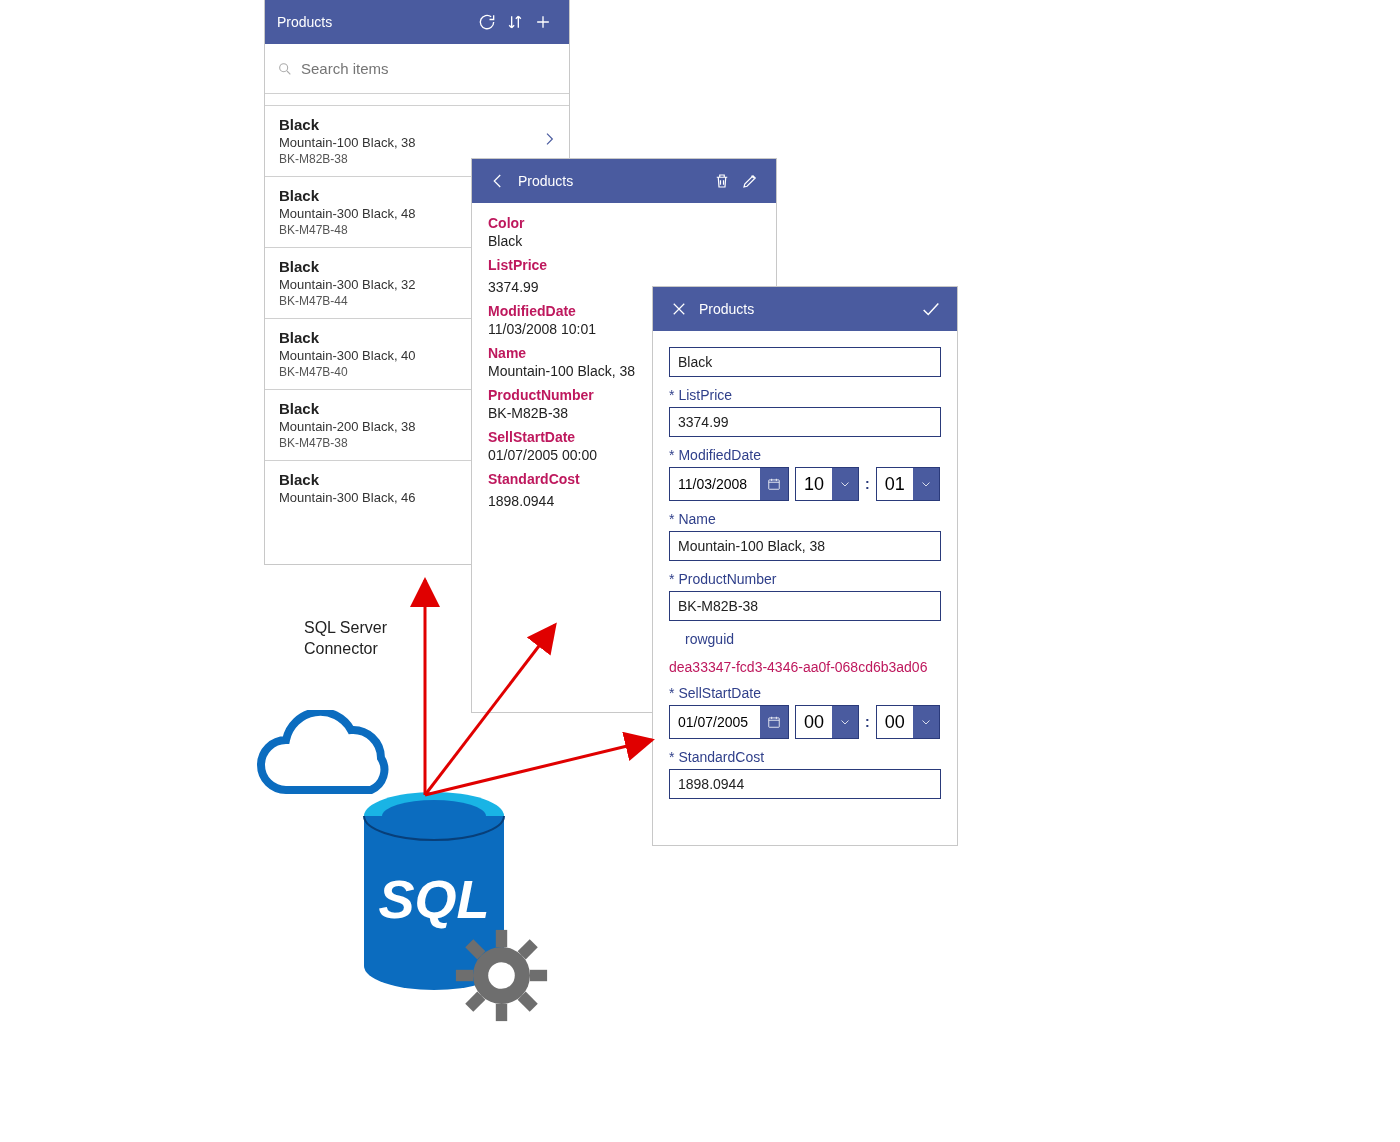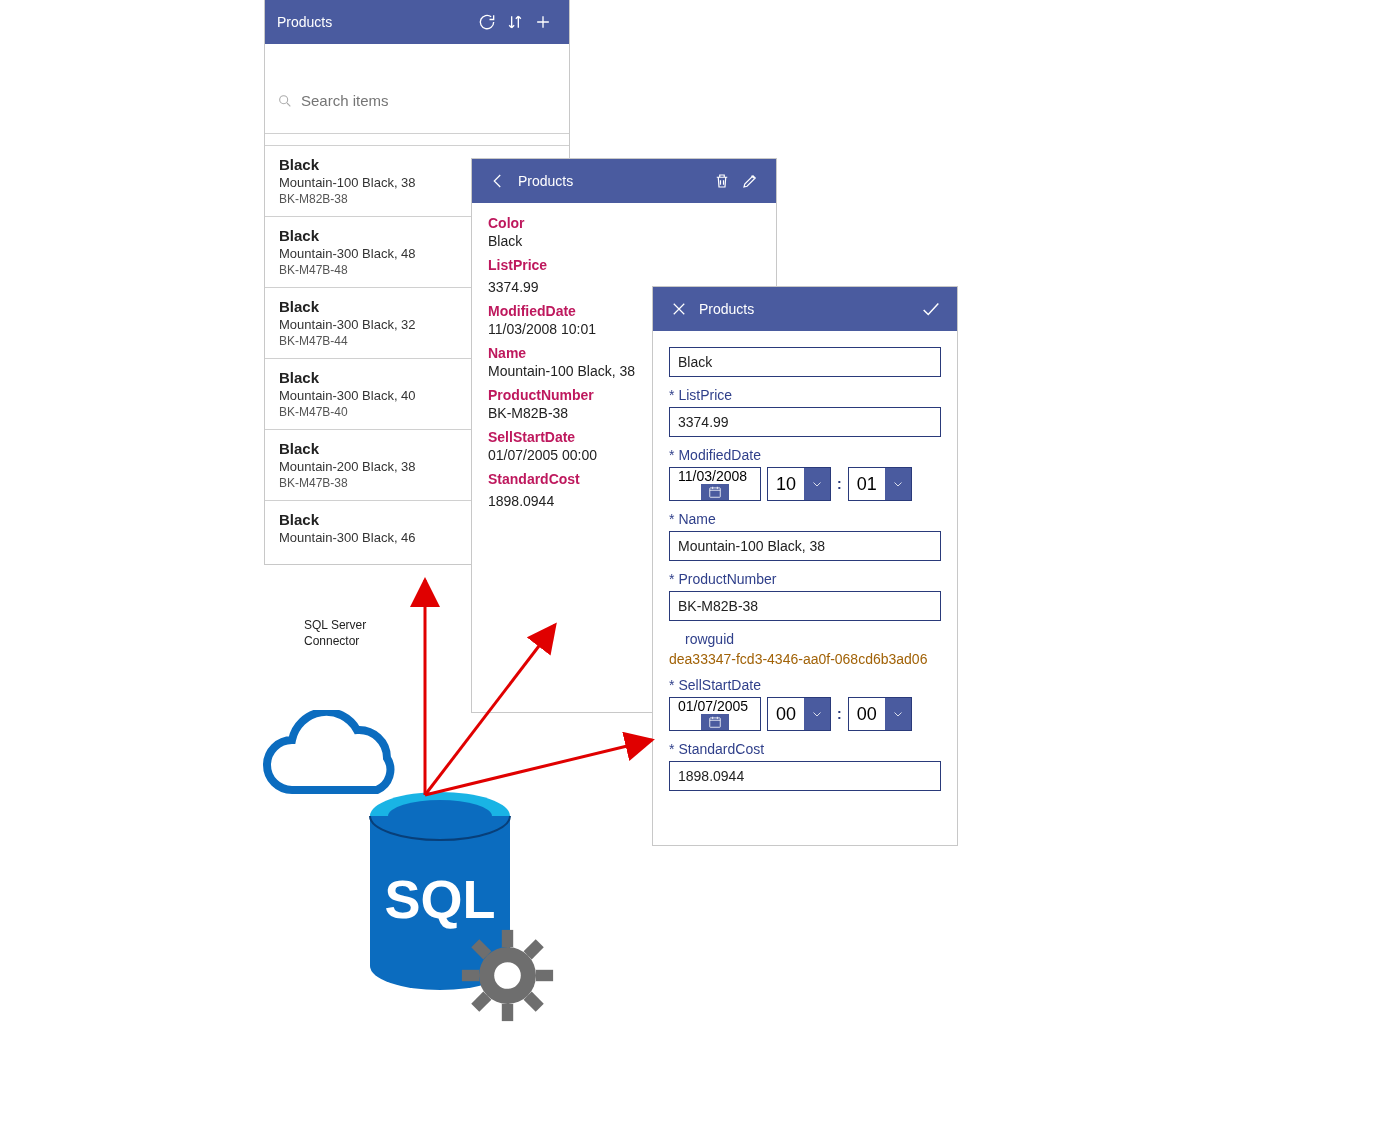--- a/index.html
+++ b/index.html
@@ -2,21 +2,21 @@
 <html><head>
 <meta charset="utf-8">
 <style>
   * { box-sizing: border-box; margin: 0; padding: 0; }
   body { font-family: "Segoe UI", Arial, sans-serif; background: #fff; width: 1400px; height: 1142px; position: relative; }
   .panel { position: absolute; background: #fff; border: 1px solid #c8c8c8; }
   .header { background: #4a5b9f; color: #fff; display: flex; align-items: center; padding: 8px 12px; height: 44px; }
   .header .title { font-size: 14px; flex: 1; }
   .header .icon { width: 28px; height: 28px; display: flex; align-items: center; justify-content: center; cursor: pointer; }
   .header .icon svg { stroke: #fff; fill: none; stroke-width: 1.6; }
-  .search-row { padding: 24px 12px; border-bottom: 1px solid #d0d0d0; display: flex; align-items: center; color: #888; margin-top: 24px; }
+  .search-row { padding: 16px 12px; border-bottom: 1px solid #d0d0d0; display: flex; align-items: center; color: #888; }
   .search-row svg { stroke: #aaa; fill: none; stroke-width: 1.6; margin-right: 8px; }
   .search-row input { border: none; outline: none; font-size: 15px; flex: 1; color: #444; background: transparent; }
   .thin-row { border-bottom: 1px solid #d0d0d0; height: 12px; }
   .item { border-bottom: 1px solid #d0d0d0; padding: 10px 14px; position: relative; }
   .item .l1 { font-weight: 600; font-size: 15px; color: #222; }
   .item .l2 { font-size: 13px; color: #333; margin-top: 2px; }
   .item .l3 { font-size: 12px; color: #555; margin-top: 2px; }
   .chev { position: absolute; right: 12px; top: 50%; transform: translateY(-50%); }
   .chev svg { stroke: #4a5b9f; fill: none; stroke-width: 1.8; }
 
@@ -24,39 +24,39 @@
   .detail-body { padding: 12px 16px; font-size: 14px; }
   .lbl { color: #be185d; margin-top: 8px; font-weight: bold; }
   .val { color: #222; margin-top: 2px; }
 
   
   .edit-body { padding: 10px 16px 16px; font-size: 14px; }
   .fld { border: 1px solid #2a3a7a; padding: 6px 8px; margin-top: 4px; width: 100%; font-size: 14px; color: #222; }
   .flabel { color: #2f3f8a; margin-top: 10px; }
   .flabel .star { color: #2f3f8a; margin-right: 4px; }
   .date-row { display: flex; align-items: center; gap: 6px; margin-top: 4px; }
-  .date-box { border: 1px solid #2a3a7a; display: flex; align-items: center; height: 34px; flex-direction: column; }
+  .date-box { border: 1px solid #2a3a7a; display: flex; align-items: center; height: 34px; }
   .date-box .txt { padding: 0 8px; font-size: 14px; min-width: 90px; }
   .date-box .cal { background: #4a5b9f; width: 28px; height: 100%; display: flex; align-items: center; justify-content: center; }
   .date-box .cal svg { stroke: #fff; fill: none; stroke-width: 1.4; }
   .sel { border: 1px solid #2a3a7a; display: flex; align-items: center; height: 34px; }
   .sel .txt { padding: 0 8px; font-size: 18px; min-width: 24px; }
   .sel .dd { background: #4a5b9f; width: 26px; height: 100%; display: flex; align-items: center; justify-content: center; }
   .sel .dd svg { stroke: #fff; fill: none; stroke-width: 1.6; }
   .colon { color: #2a3a7a; font-weight: 600; }
-  .ro-val { color: #a16207; margin-top: 4px; }
+  .ro-val { color: #be185d; margin-top: 12px; }
 
   
-  .sql-wrap { position: absolute; left: 242px; top: 690px; width: 320px; height: 340px; }
+  .sql-wrap { position: absolute; left: 236px; top: 690px; width: 320px; height: 340px; font-style: italic; }
   .cloud { position: absolute; left: 10px; top: 20px; }
   .cyl { position: absolute; left: 118px; top: 98px; }
   .gear { position: absolute; left: 218px; top: 238px; }
   .sql-txt { font-family: Arial, sans-serif; font-weight: 700; fill: #fff; }
 
-  .conn-label { position: absolute; left: 304px; top: 618px; font-size: 12px; color: #222; line-height: 1.3; }
+  .conn-label { position: absolute; left: 304px; top: 618px; font-size: 16px; color: #222; line-height: 1.3; }
 
   svg.arrows { position: absolute; left: 0; top: 0; pointer-events: none; }
 </style>
 </head>
 <body>
 
 <div class="panel" style="left:264px; top:0; width:306px; height:565px; border-top:none; overflow:hidden;">
   <div class="header">
     <div class="title">Products</div>
     <div class="icon">

